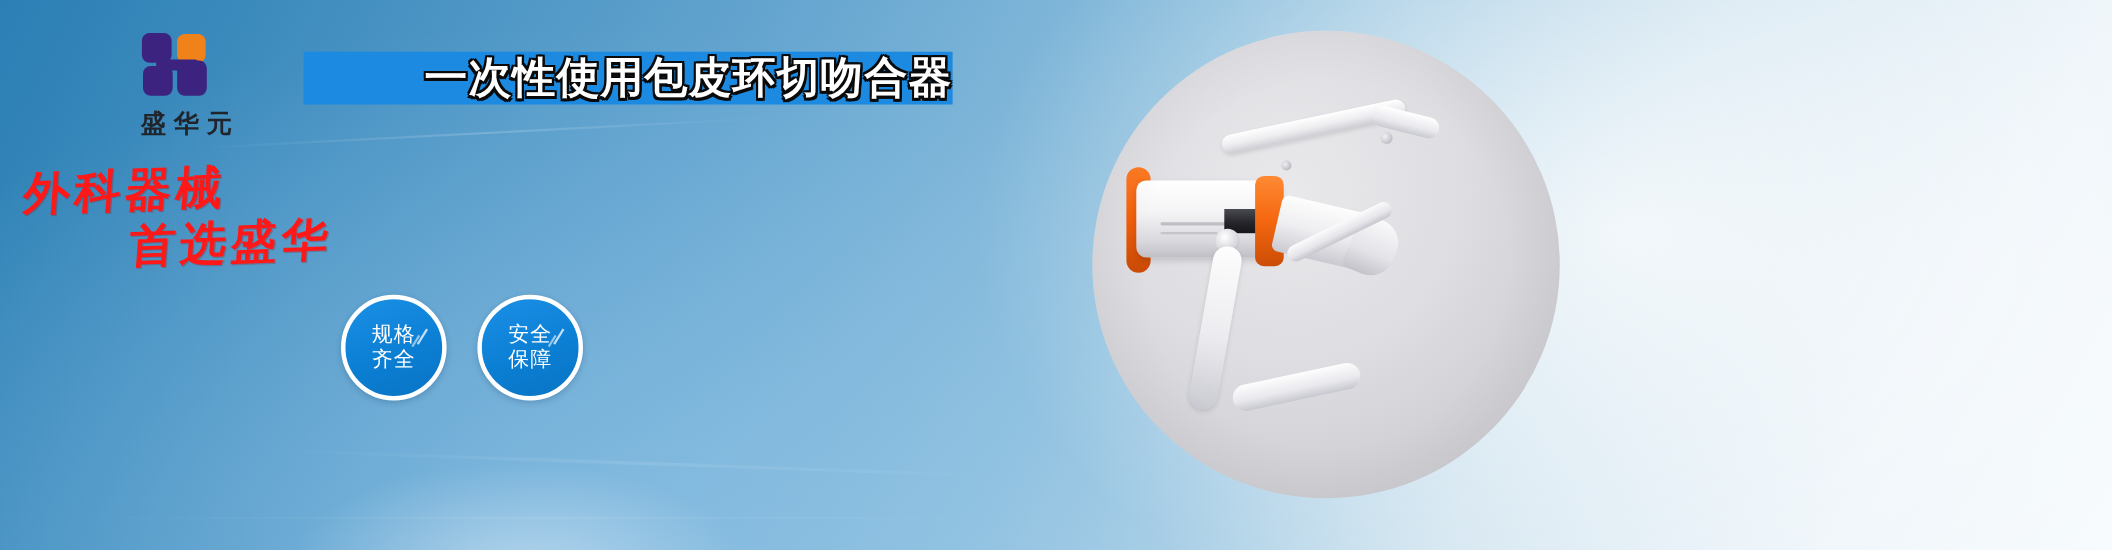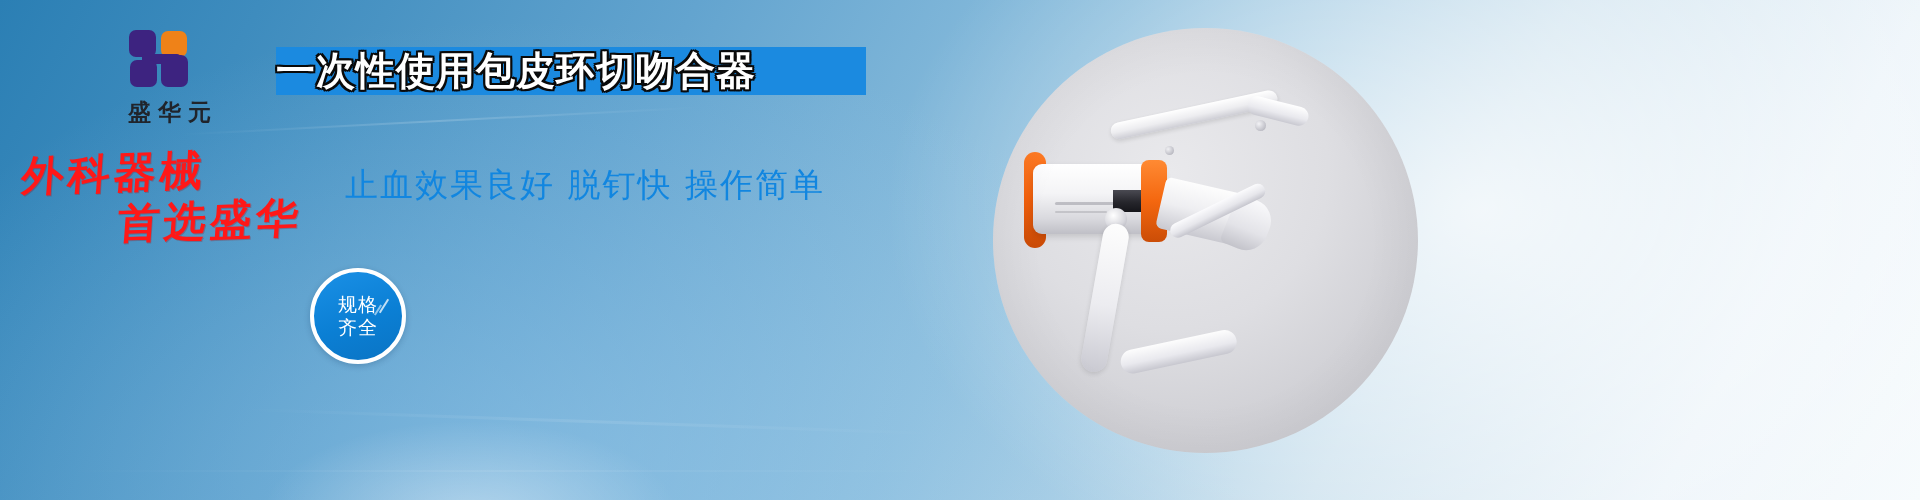--- a/index.html
+++ b/index.html
@@ -54,21 +54,21 @@
     transform:skewX(-6deg) rotate(-2deg);
     text-shadow:1px 1px 0 rgba(160,0,0,0.25);
     white-space:nowrap;
   }
   .calli-line.l2 { margin-left:96px; margin-top:6px; }
 
   
   #title-bar {
     position:absolute; left:276px; top:47px; width:590px; height:48px;
     background:#1b8ae0;
-    display:flex; align-items:center; justify-content:flex-start;
+    display:flex; align-items:center; justify-content:flex-end;
   }
   #title-text {
     color:#ffffff; font-size:39px; font-weight:700; letter-spacing:1px;
     white-space:nowrap;
     text-shadow:
       -2px -2px 0 #0a0a0a, 2px -2px 0 #0a0a0a, -2px 2px 0 #0a0a0a, 2px 2px 0 #0a0a0a,
       0 -2px 0 #0a0a0a, 0 2px 0 #0a0a0a, -2px 0 0 #0a0a0a, 2px 0 0 #0a0a0a;
   }
 
   
@@ -220,28 +220,33 @@
 
   <div id="calli">
     <div class="calli-line l1">外科器械</div>
     <div class="calli-line l2">首选盛华</div>
   </div>
 
   <div id="title-bar">
     <div id="title-text">一次性使用包皮环切吻合器</div>
   </div>
 
-  <div id="subtitle">止血效果良好 脱钉快 操作简单</div>
 
   <div id="features">
     <div class="feature">
       <div class="slash"></div>
       <div class="slash2"></div>
       <span>规格</span>
       <span>齐全</span>
+    </div>
+    <div class="feature">
+      <div class="slash"></div>
+      <div class="slash2"></div>
+      <span>安全</span>
+      <span>保障</span>
     </div>
   </div>
 
   <div id="product">
     <div class="dev arm-top"></div>
     <div class="dev arm-top2"></div>
     <div class="dev hinge-dot"></div>
     <div class="dev ring-orange"></div>
     <div class="dev body-main"></div>
     <div class="dev slot-line"></div>

